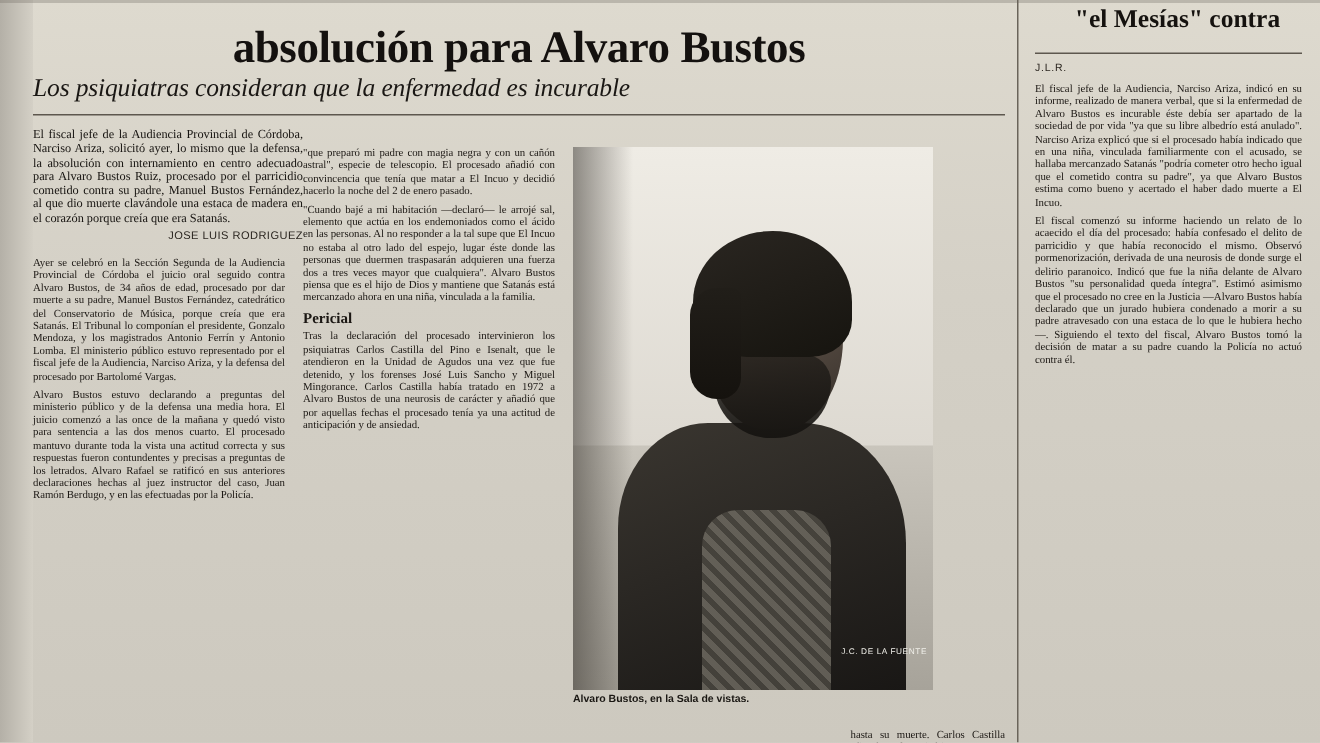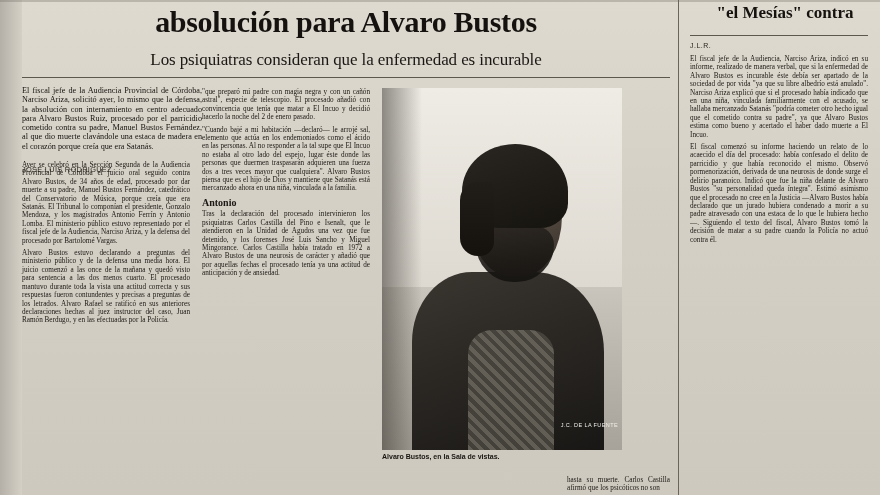--- a/index.html
+++ b/index.html
@@ -18,41 +18,40 @@
     width: 880px;
     height: 495px;
     background: #d8d4cb;
     background-image: linear-gradient(180deg, #dedacf 0%, #d4d0c6 40%, #cdc9bf 100%);
     overflow: hidden;
   }
   
   .main {
     position: absolute;
     left: 22px;
-    top: 3px;
+    top: 13px;
     width: 648px;
     height: 415px;
   }
   .headline {
     font-family: "Liberation Serif", serif;
     font-weight: bold;
     font-size: 30px;
     letter-spacing: -0.3px;
     text-align: center;
     color: #14110f;
     margin-top: 2px;
     line-height: 34px;
     white-space: nowrap;
   }
   .subhead {
     font-family: "Liberation Serif", serif;
+    font-style: italic;
     font-size: 17px;
-    text-align: center;
     color: #1a1714;
-    margin-top: 11px;
     letter-spacing: -0.1px;
   }
   .rule {
     height: 1px;
     background: #5d574e;
     margin-top: 7px;
     width: 100%;
   }
   .lead {
     width: 180px;
@@ -61,22 +60,23 @@
     font-weight: normal;
     color: #15120f;
     text-align: justify;
     margin-top: 8px;
   }
   .byline {
     width: 180px;
     font-size: 7.4px;
     letter-spacing: 0.3px;
     color: #2b2620;
-    margin-top: 14px;
-    font-family: "Liberation Sans", sans-serif;
+    margin-top: 2px;
+    font-family: "Liberation Sans", sans-serif;
+    text-align: right;
   }
   .cols {
     position: absolute;
     top: 85px;
     left: 0;
     width: 648px;
     height: 410px;
   }
   .col {
     position: absolute;
@@ -245,21 +245,21 @@
     <div class="byline">JOSE LUIS RODRIGUEZ</div>
 
     <div class="cols">
       <div class="col col1">
         <p>Ayer se celebró en la Sección Segunda de la Audiencia Provincial de Córdoba el juicio oral seguido contra Alvaro Bustos, de 34 años de edad, procesado por dar muerte a su padre, Manuel Bustos Fernández, catedrático del Conservatorio de Música, porque creía que era Satanás. El Tribunal lo componían el presidente, Gonzalo Mendoza, y los magistrados Antonio Ferrín y Antonio Lomba. El ministerio público estuvo representado por el fiscal jefe de la Audiencia, Narciso Ariza, y la defensa del procesado por Bartolomé Vargas.</p>
         <p>Alvaro Bustos estuvo declarando a preguntas del ministerio público y de la defensa una media hora. El juicio comenzó a las once de la mañana y quedó visto para sentencia a las dos menos cuarto. El procesado mantuvo durante toda la vista una actitud correcta y sus respuestas fueron contundentes y precisas a preguntas de los letrados. Alvaro Rafael se ratificó en sus anteriores declaraciones hechas al juez instructor del caso, Juan Ramón Berdugo, y en las efectuadas por la Policía.</p>
       </div>
       <div class="col col2">
         <p>"que preparó mi padre con magia negra y con un cañón astral", especie de telescopio. El procesado añadió con convincencia que tenía que matar a El Incuo y decidió hacerlo la noche del 2 de enero pasado.</p>
         <p>"Cuando bajé a mi habitación —declaró— le arrojé sal, elemento que actúa en los endemoniados como el ácido en las personas. Al no responder a la tal supe que El Incuo no estaba al otro lado del espejo, lugar éste donde las personas que duermen traspasarán adquieren una fuerza dos a tres veces mayor que cualquiera". Alvaro Bustos piensa que es el hijo de Dios y mantiene que Satanás está mercanzado ahora en una niña, vinculada a la familia.</p>
-        <div class="subhead2">Antonio</div>
+        <div class="subhead2">Pericial</div>
         <p>Tras la declaración del procesado intervinieron los psiquiatras Carlos Castilla del Pino e Isenalt, que le atendieron en la Unidad de Agudos una vez que fue detenido, y los forenses José Luis Sancho y Miguel Mingorance. Carlos Castilla había tratado en 1972 a Alvaro Bustos de una neurosis de carácter y añadió que por aquellas fechas el procesado tenía ya una actitud de anticipación y de ansiedad.</p>
       </div>
       <div class="col col3">
         <p>mas faltas psicológicas en el procesado. El estudio científico fue</p>
       </div>
       <div class="col col4">
         <p>hasta su muerte. Carlos Castilla afirmó que los psicóticos no son</p>
       </div>
     </div>
 

